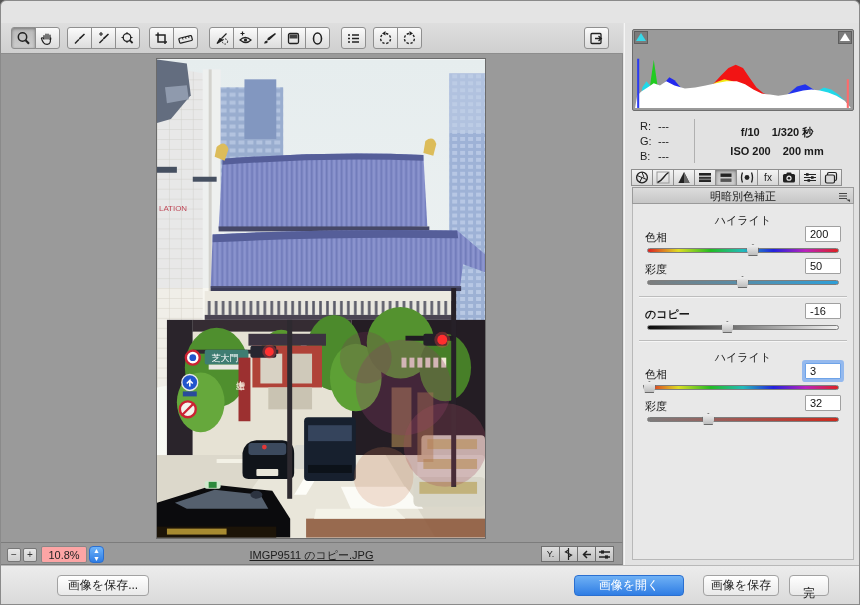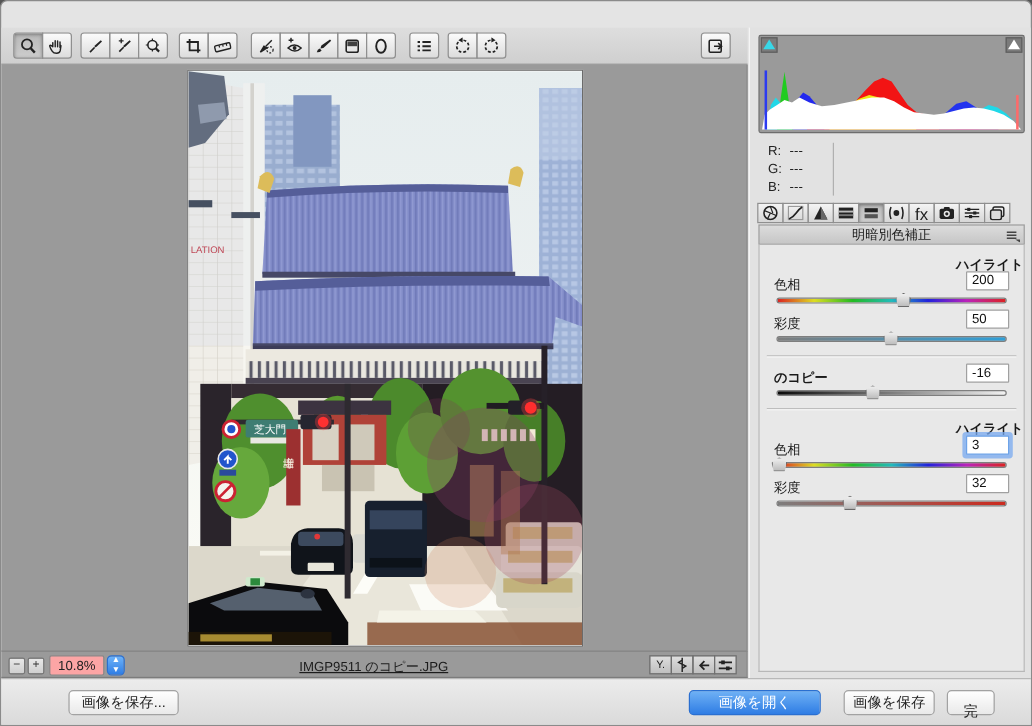--- a/index.html
+++ b/index.html
@@ -65,30 +65,30 @@
   .rgbcol b { font-weight:normal; display:inline-block; width:18px; }
   .vdiv { position:absolute; left:62px; top:4px; width:1px; height:44px; background:#b0b0b0; }
   .exif { position:absolute; left:70px; top:8px; width:150px; text-align:center; line-height:19px; font-weight:bold; color:#1a1a1a; }
   .exif span { margin:0 6px; }
 
   .tabstrip { position:absolute; left:7px; top:146px; display:flex; }
   .tab { width:22px; height:17px; border:1px solid #8f8f8f; margin-left:-1px;
     background:linear-gradient(#f4f4f4,#d6d6d6); display:flex; align-items:center; justify-content:center; }
   .tab.sel { background:linear-gradient(#bdbdbd,#d0d0d0); box-shadow:inset 0 1px 3px rgba(0,0,0,.4); }
   .tab svg { display:block; }
-  .fxtxt { font-size:14px; color:#222; }
+  .fxtxt { font-size:10px; color:#222; }
 
   .ptitle { position:absolute; left:7px; top:164px; width:222px; height:17px;
     background:linear-gradient(#dcdcdc,#c6c6c6); border:1px solid #9a9a9a;
     font-size:11px; color:#1a1a1a; text-align:center; line-height:16px; }
   .pmenu { position:absolute; right:3px; top:4px; }
 
   .controls { position:absolute; left:7px; top:181px; width:222px; height:356px;
     background:#e8e8e8; border:1px solid #b8b8b8; border-top:none; font-size:11px; color:#1a1a1a; }
-  .sechead { position:absolute; width:100%; text-align:right;font-weight:bold; }
+  .sechead { position:absolute; width:100%; text-align:center; }
   .slabel { position:absolute; left:12px; }
   .valbox { position:absolute; right:12px; width:36px; height:16px; background:#fff;
     border:1px solid #a0a0a0; border-radius:1px; font-size:11px; padding-left:4px; color:#111;
     font-family:"Liberation Sans",sans-serif; }
   .valbox.focused { border:1px solid #6ea3e8; box-shadow:0 0 0 3px rgba(120,170,240,.75); }
   .track { position:absolute; left:14px; right:14px; height:5px; border-radius:3px; border:1px solid #7e7e7e; }
   .thumb { position:absolute; top:-5px; width:13px; height:12px; margin-left:-7px;
     background:linear-gradient(#efefef,#bdbdbd); border:1px solid #6a6a6a;
     clip-path:polygon(50% 0,100% 38%,84% 100%,16% 100%,0 38%); }
   .hr { position:absolute; left:6px; right:6px; height:2px; border-top:1px solid #bdbdbd; border-bottom:1px solid #f6f6f6; }
@@ -449,20 +449,24 @@
       </svg>
     </div>
 
     <div class="rgbinfo">
       <div class="rgbcol">
         <div><b>R:</b><span>---</span></div>
         <div><b>G:</b><span>---</span></div>
         <div><b>B:</b><span>---</span></div>
       </div>
       <div class="vdiv"></div>
+      <div class="exif">
+        <div><span>f/10</span><span>1/320 秒</span></div>
+        <div><span>ISO 200</span><span>200 mm</span></div>
+      </div>
     </div>
 
     <div class="tabstrip">
       <div class="tab">
         <svg width="14" height="13">
             <circle cx="7" cy="6.5" r="5.4" fill="none" stroke="#222" stroke-width="1.3"></circle>
             <path d="M7 1.2 L9 6.5 M2 4.5 L7 6.5 M4.5 11.6 L7 6.5 M11.8 8.6 L7 6.5" stroke="#222" stroke-width="1"></path>
           </svg>
       </div>
       <div class="tab">

